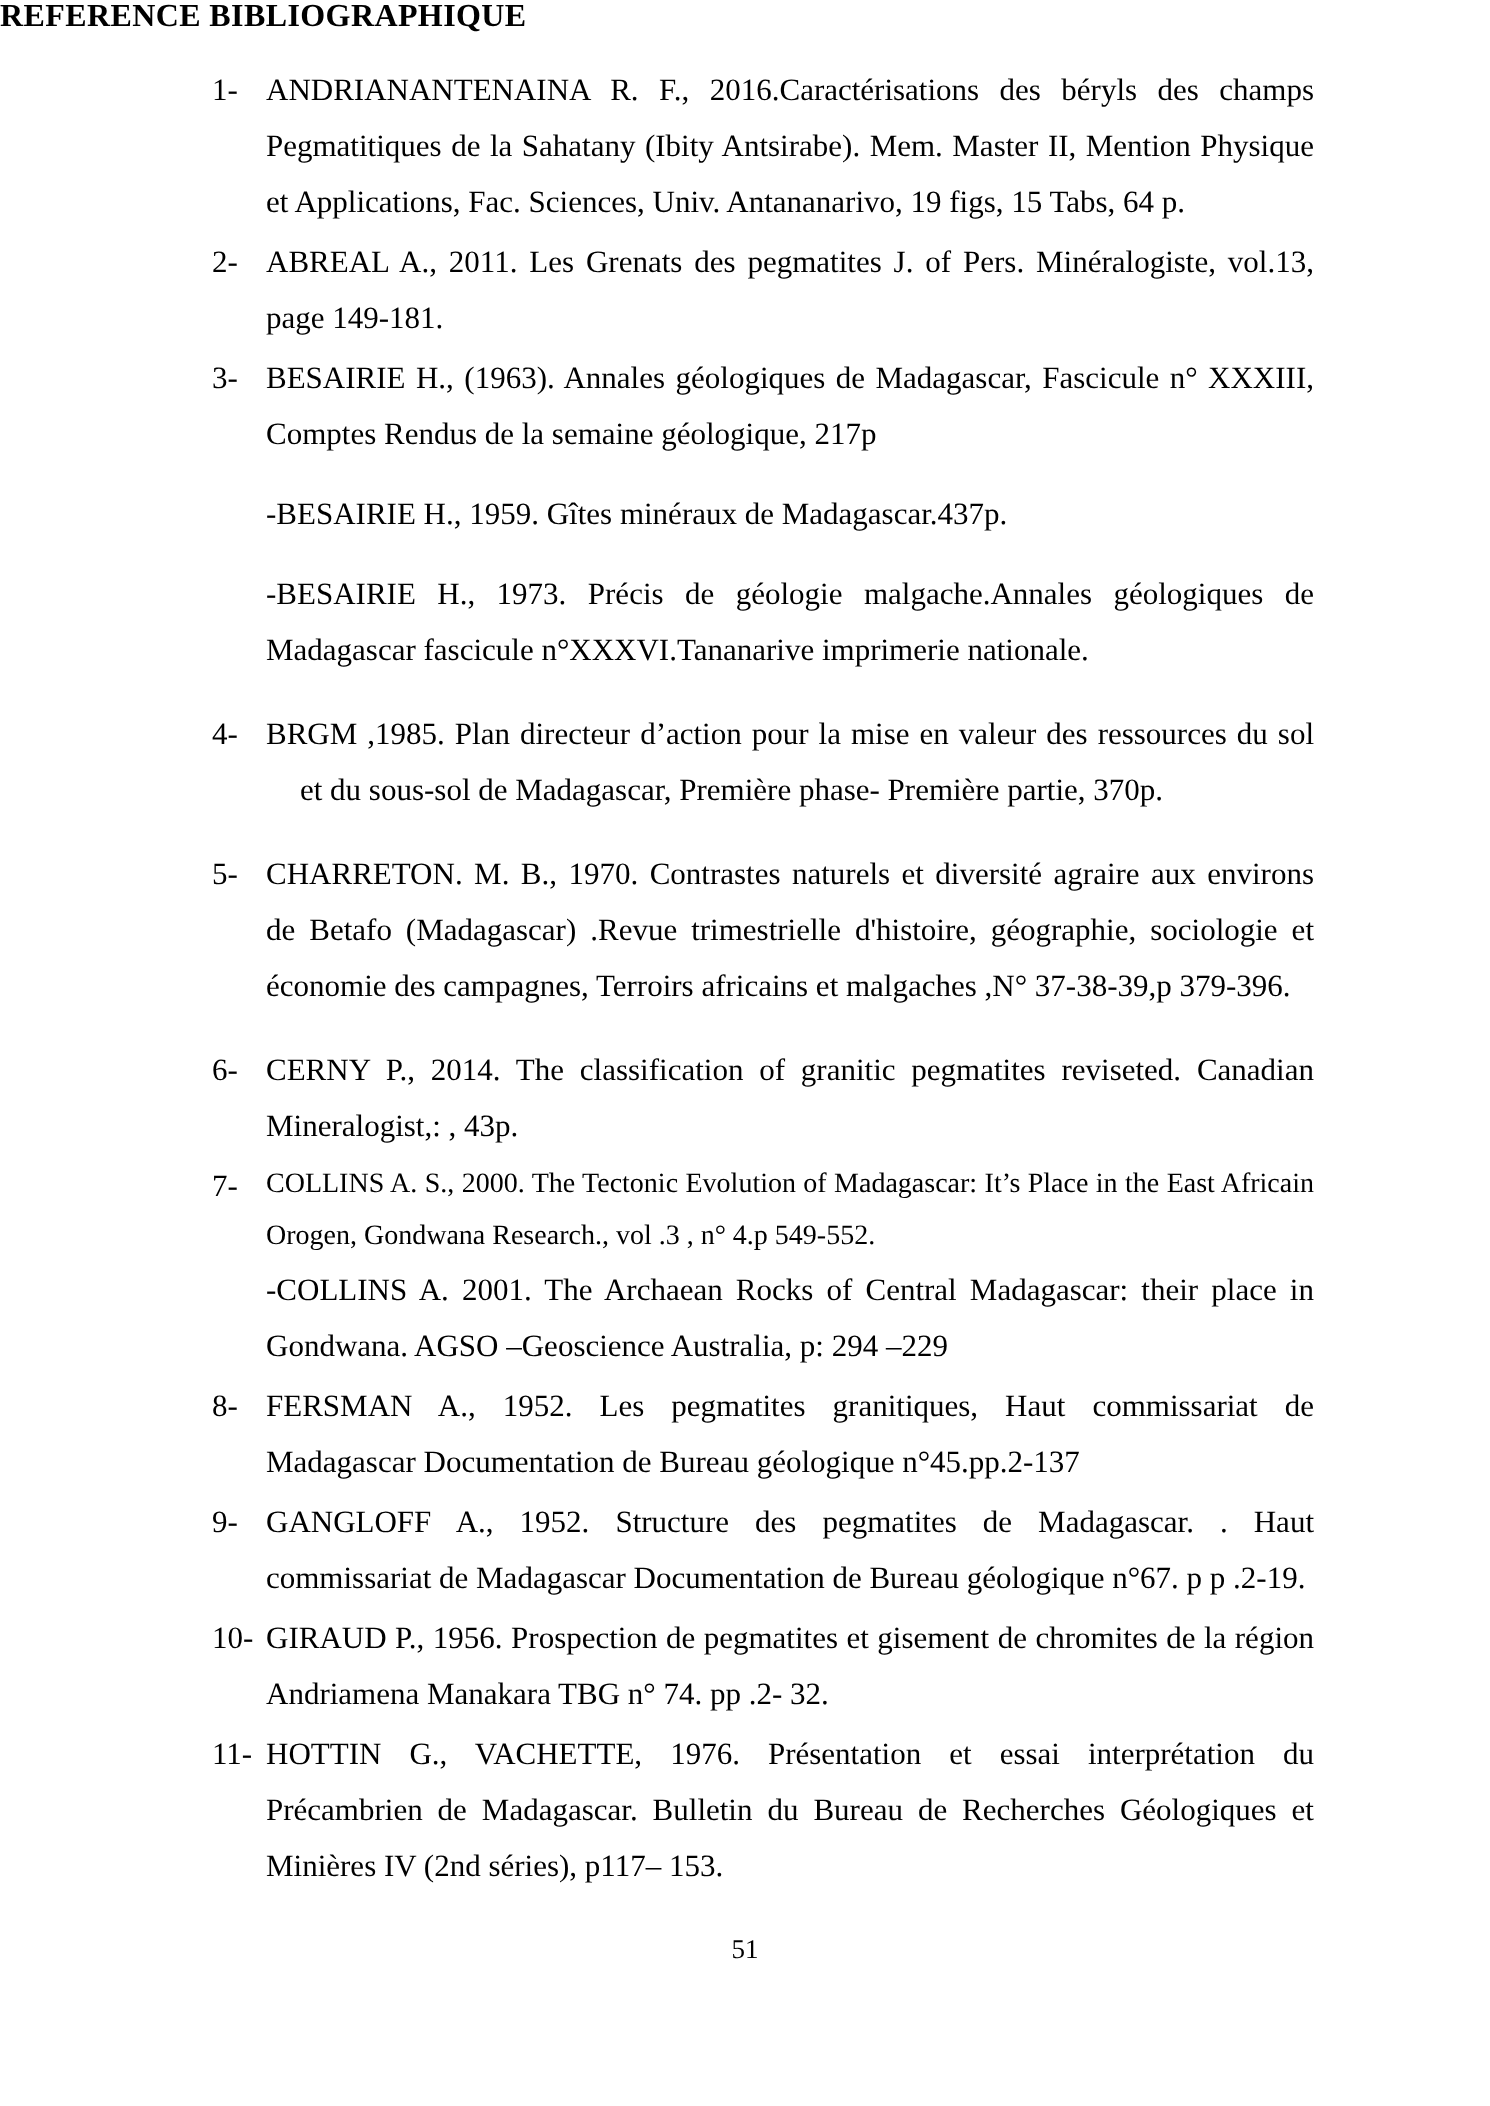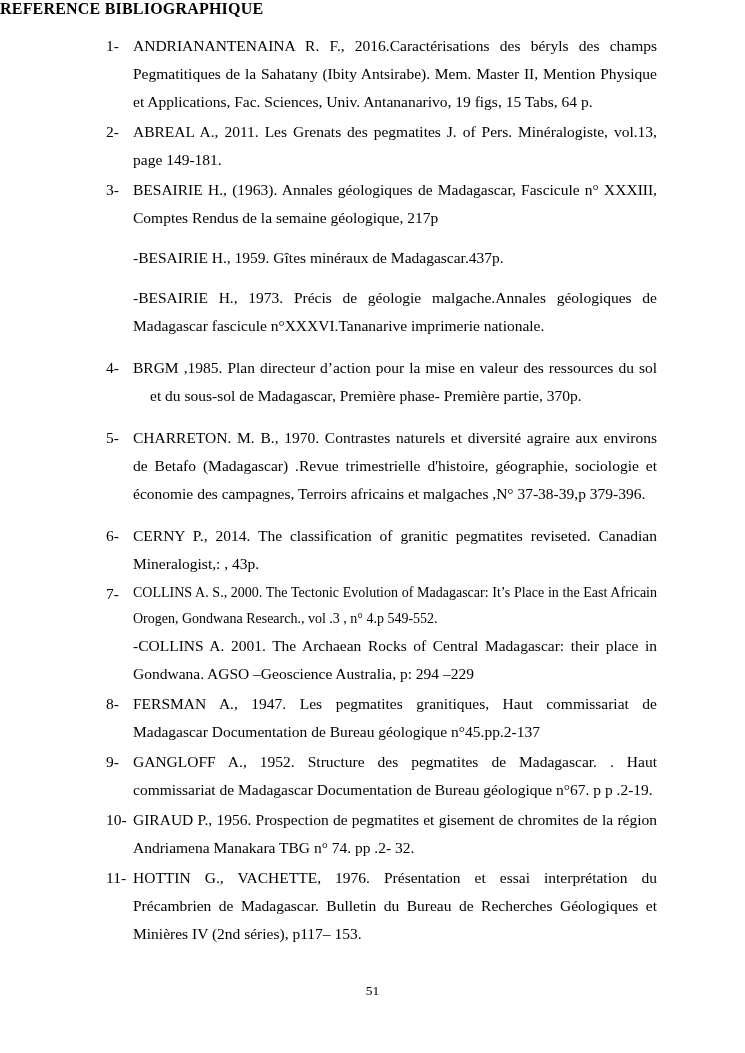--- a/index.html
+++ b/index.html
@@ -64,21 +64,21 @@
   
   .ref-par.small {
     font-size: 14px;
     line-height: 26px;
   }
   .ref-par.tight {
     margin-top: 0;
   }
   .page-number {
     position: absolute;
-    bottom: 54px;
+    bottom: 70px;
     left: 0;
     width: 100%;
     text-align: center;
     font-size: 13.5px;
   }
 </style>
 </head>
 <body>
 
 <div class="page">
@@ -134,21 +134,21 @@
     <span class="ref-num">7-</span>
     <div class="ref-body">
           <div class="ref-par small">COLLINS A. S., 2000. The Tectonic Evolution of Madagascar: It’s Place in the East Africain Orogen, Gondwana Research., vol .3 , n° 4.p 549-552.</div>
           <div class="ref-par tight">-COLLINS A. 2001. The Archaean Rocks of Central Madagascar: their place in Gondwana. AGSO –Geoscience Australia, p: 294 –229</div>
         </div>
   </div>
 
   <div class="ref-entry">
     <span class="ref-num">8-</span>
     <div class="ref-body">
-          <div class="ref-par">FERSMAN A., 1947. Les pegmatites granitiques, Haut commissariat de Madagascar Documentation de Bureau géologique n°45.pp.2-137</div>
+          <div class="ref-par">FERSMAN A., 1952. Les pegmatites granitiques, Haut commissariat de Madagascar Documentation de Bureau géologique n°45.pp.2-137</div>
         </div>
   </div>
 
   <div class="ref-entry">
     <span class="ref-num">9-</span>
     <div class="ref-body">
           <div class="ref-par">GANGLOFF A., 1952. Structure des pegmatites de Madagascar. .  Haut commissariat de Madagascar Documentation de Bureau géologique n°67. p p .2-19.</div>
         </div>
   </div>
 

